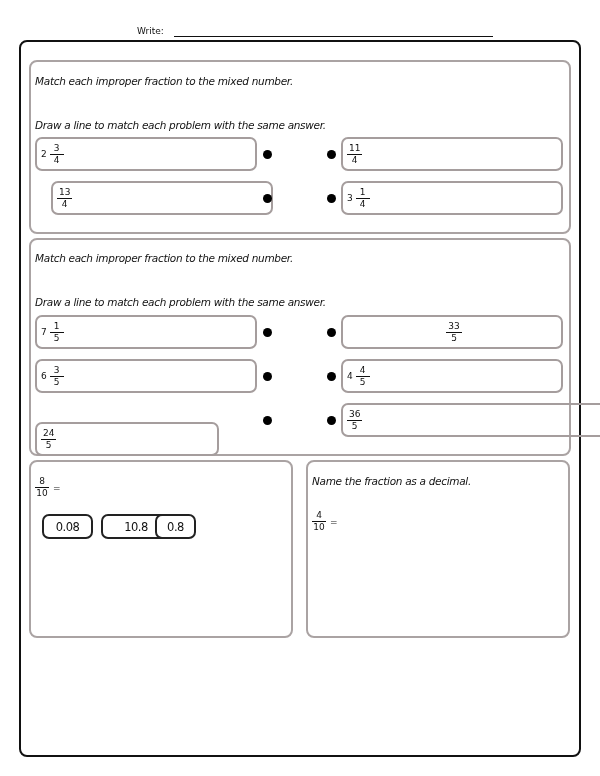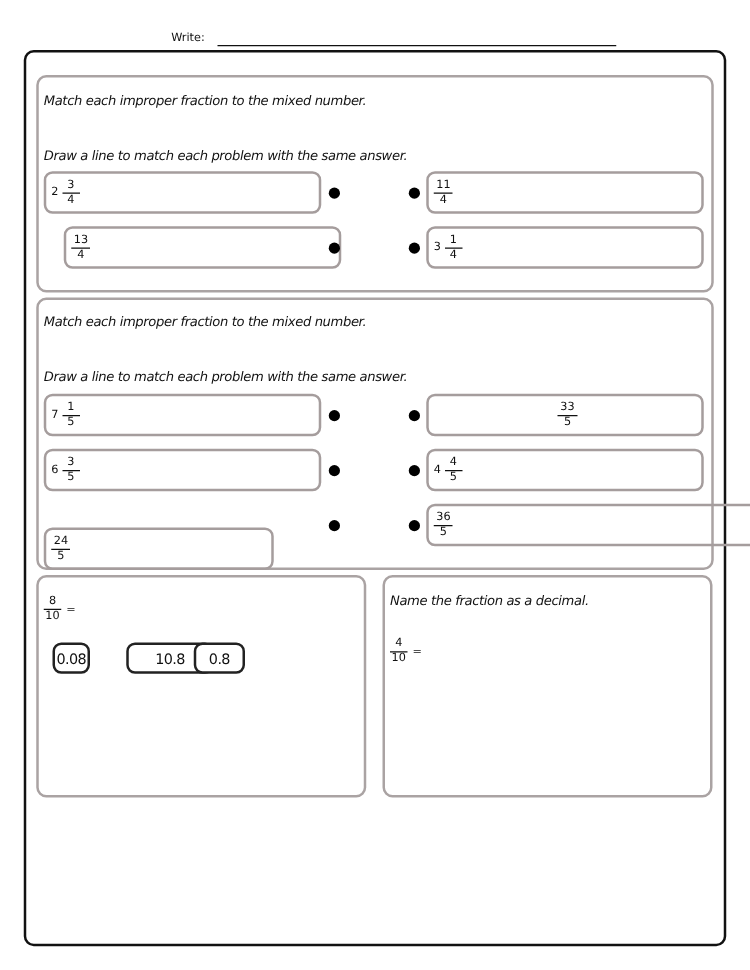--- a/index.html
+++ b/index.html
@@ -120,21 +120,21 @@
 </div>
 
 <div class="section" style="left:29px;top:460px;width:264px;height:178px;"></div>
 <div class="expr" style="left:35px;top:477px;">
   <span class="frac">
       <span class="num">8</span>
       <span class="den">10</span>
     </span>
   <span class="eq">=</span>
 </div>
-<div class="choice" style="left:42px;width:30px;">0.08</div>
+<div class="choice" style="left:42px;width:51px;">0.08</div>
 <div class="choice" style="left:101px;width:70px;">10.8</div>
 <div class="choice" style="left:155px;width:41px;">0.8</div>
 
 <div class="section" style="left:306px;top:460px;width:264px;height:178px;"></div>
 <div class="instr" style="left:312px;top:475px;">Name the fraction as a decimal.</div>
 <div class="expr" style="left:312px;top:511px;">
   <span class="frac">
       <span class="num">4</span>
       <span class="den">10</span>
     </span>

